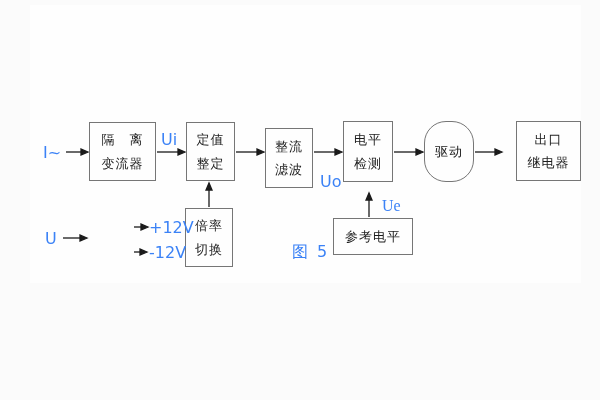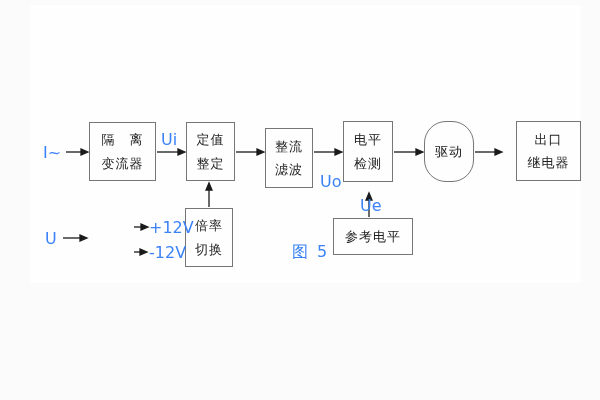--- a/index.html
+++ b/index.html
@@ -58,21 +58,21 @@
     position: absolute;
     color: #3b82f6;
     font-size: 16px;
     line-height: 1;
     white-space: nowrap;
   }
   .l-i      { left: 43px;  top: 145px; }
   .l-u      { left: 45px;  top: 231px; }
   .l-ui     { left: 161px; top: 132px; }
   .l-uo     { left: 320px; top: 132px; margin-top: 42px; }
-  .l-ue     { left: 360px; top: 198px; }
+  .l-ue     { left: 382px; top: 198px; font-family: Liberation Serif, serif; }
   .l-p12    { left: 149px; top: 220px; }
   .l-m12    { left: 149px; top: 245px; }
   .l-caption{ left: 292px; top: 244px; letter-spacing: 2px; }
 </style>
 </head>
 <body>
 
 <div class="stage">
   <div class="page-panel"></div>
 

